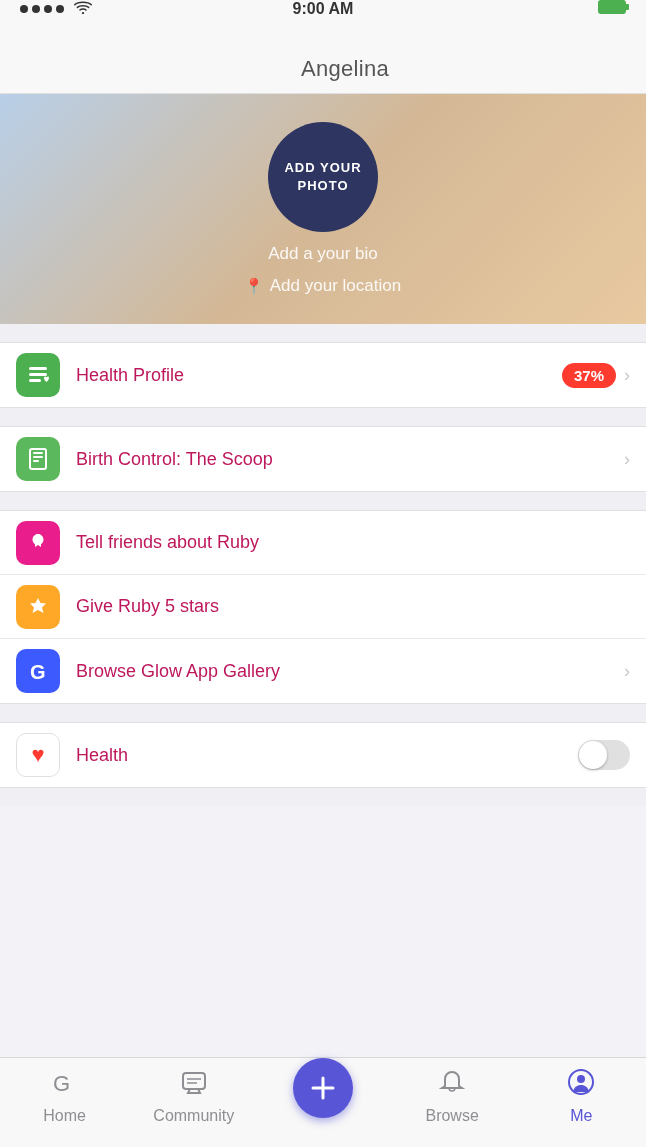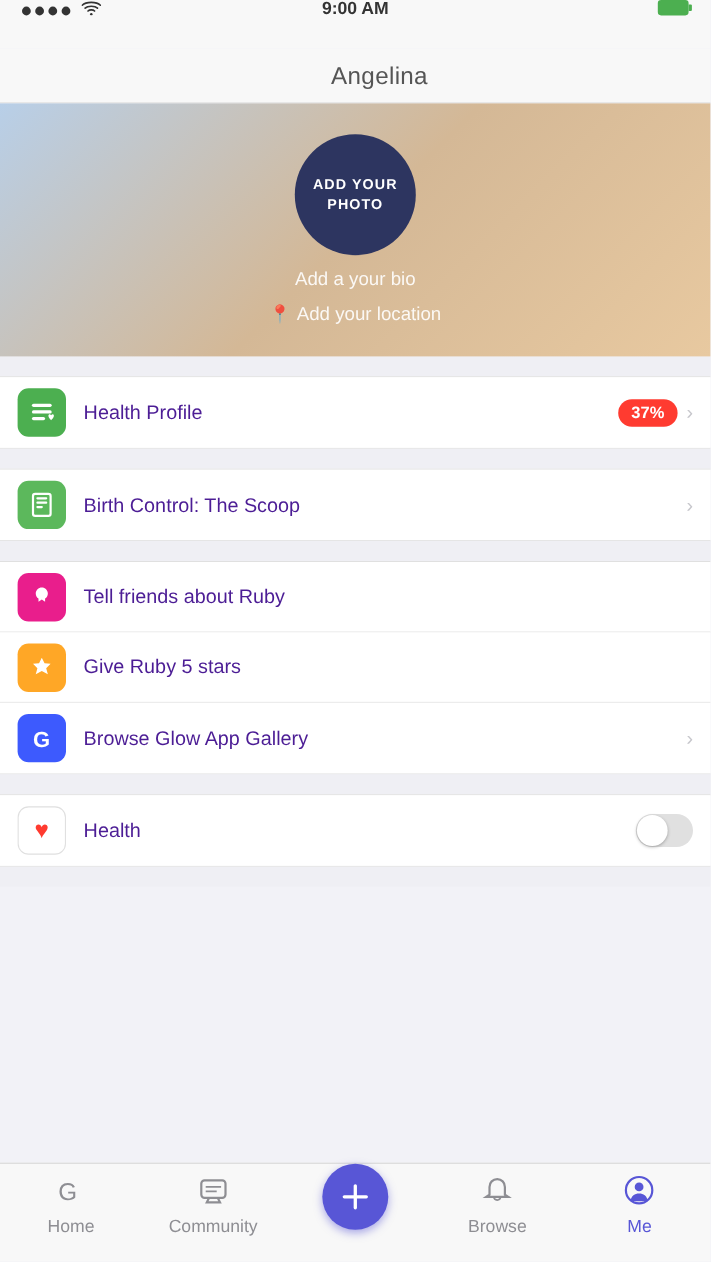--- a/index.html
+++ b/index.html
@@ -172,21 +172,21 @@
     .icon-green { background: #4CAF50; }
     .icon-green2 { background: #5CB85C; }
     .icon-pink { background: #e91e8c; }
     .icon-orange { background: #FFA726; }
     .icon-blue { background: #3d5afe; }
     .icon-white-border { background: white; border: 1px solid #e0e0e0; }
 
     .row-label {
       flex: 1;
       font-size: 18px;
-      color: #4c1d95;
+      color: #be185d;
     }
     .row-badge {
       background: #ff3b30;
       color: white;
       border-radius: 14px;
       padding: 4px 12px;
       font-size: 15px;
       font-weight: 600;
       margin-right: 8px;
     }

